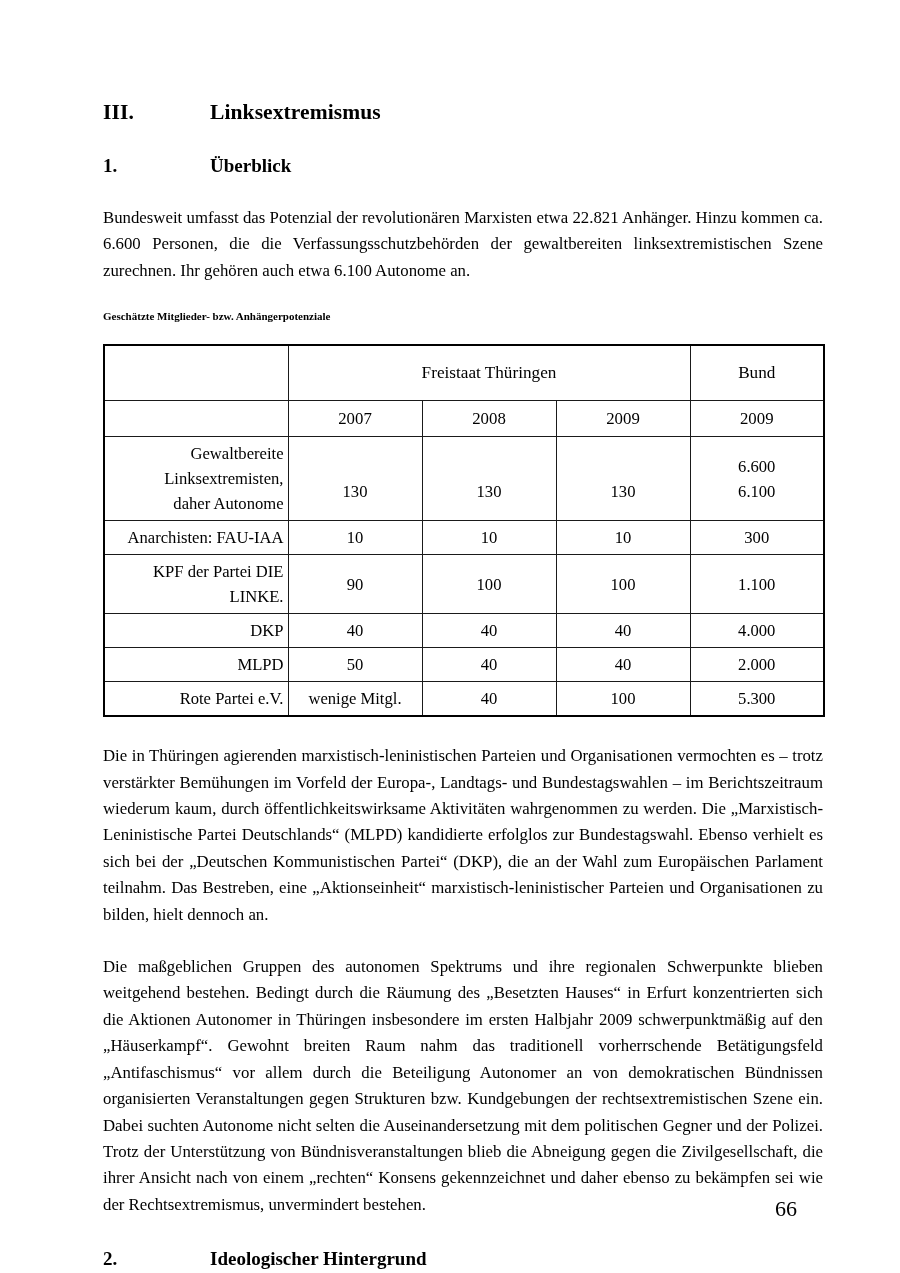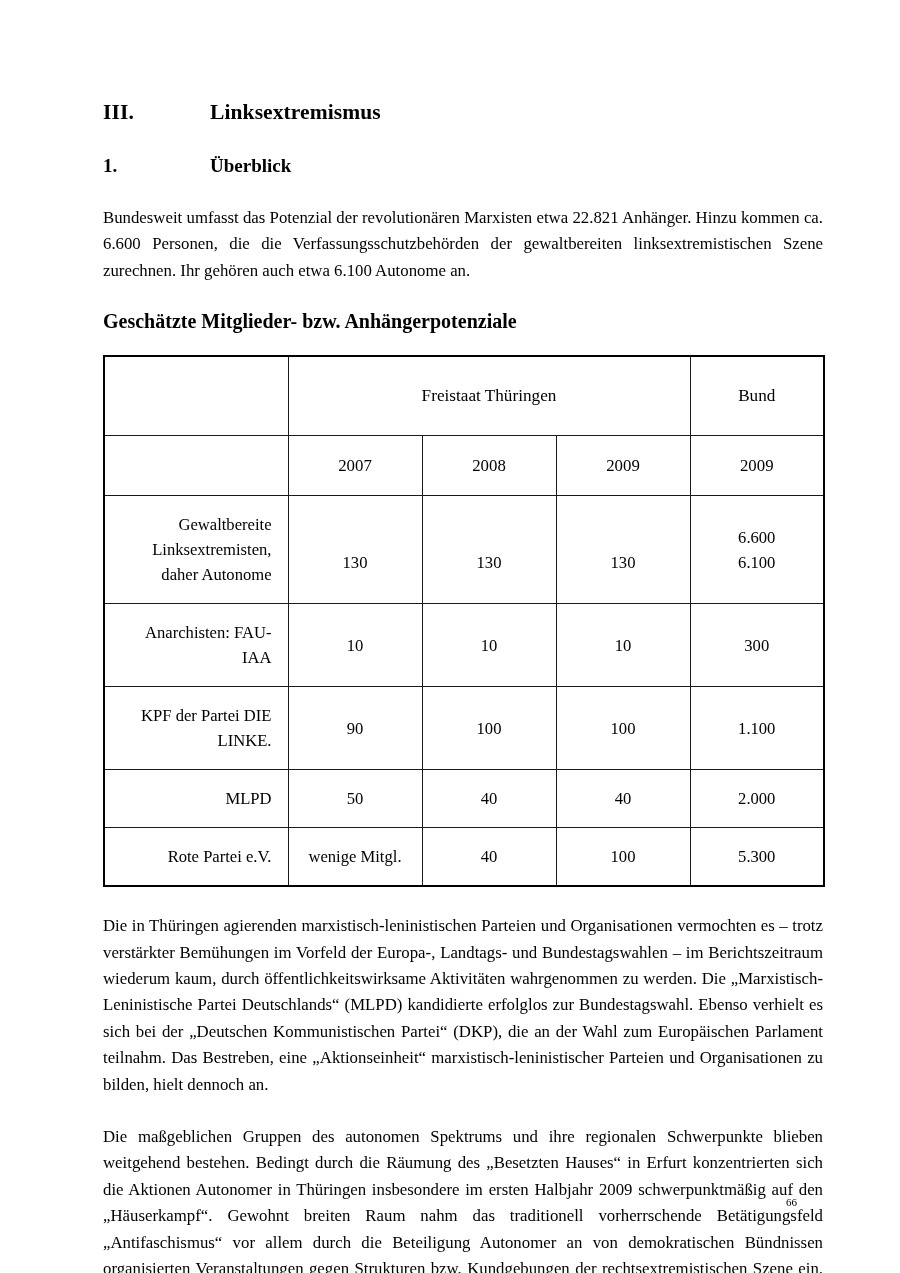--- a/index.html
+++ b/index.html
@@ -40,21 +40,21 @@
   .h2 {
     display: flex;
     font-weight: bold;
     font-size: 19px;
     margin: 30px 0 0 0;
   }
   .h2 .num { width: 107px; flex: 0 0 107px; }
 
   .h3 {
     font-weight: bold;
-    font-size: 20px;
+    font-size: 11px;
     margin: 0;
   }
 
   
   p.body {
     font-size: 16.8px;
     line-height: 26.4px;
     text-align: justify;
     text-justify: inter-word;
     margin: 0;
@@ -67,21 +67,21 @@
 
   
   table.pot {
     border-collapse: collapse;
     width: 720px;
     font-size: 16.6px;
     table-layout: fixed;
   }
   table.pot td, table.pot th {
     border: 1px solid #1a1a1a;
-    padding: 16px;
+    padding: 4px;
     font-weight: normal;
     vertical-align: middle;
   }
   table.pot .outer-t { border-top: 2px solid #000; }
   table.pot .outer-b { border-bottom: 2px solid #000; }
   table.pot .outer-l { border-left: 2px solid #000; }
   table.pot .outer-r { border-right: 2px solid #000; }
 
   th.grp {
     text-align: center;
@@ -116,21 +116,21 @@
   col.c-y1  { width: 134px; }
   col.c-y2  { width: 134px; }
   col.c-y3  { width: 134px; }
   col.c-bnd { width: 134px; }
 
   
   .pageno {
     position: absolute;
     right: 103px;
     top: 1196px;
-    font-size: 11px;
+    font-size: 22px;
     text-align: right;
   }
 </style>
 </head>
 <body>
 
 <div class="page">
   <div class="content">
 
     <h1 class="h1">
@@ -208,20 +208,27 @@
         </tr>
 
         <tr>
           <td class="lbl outer-l">KPF der Partei DIE LINKE.</td>
           <td class="val">90</td>
           <td class="val">100</td>
           <td class="val">100</td>
           <td class="val outer-r">1.100</td>
         </tr>
 
+        <tr>
+          <td class="lbl outer-l">DKP</td>
+          <td class="val">40</td>
+          <td class="val">40</td>
+          <td class="val">40</td>
+          <td class="val outer-r">4.000</td>
+        </tr>
 
 
         <tr>
           <td class="lbl outer-l">MLPD</td>
           <td class="val">50</td>
           <td class="val">40</td>
           <td class="val">40</td>
           <td class="val outer-r">2.000</td>
         </tr>
 

